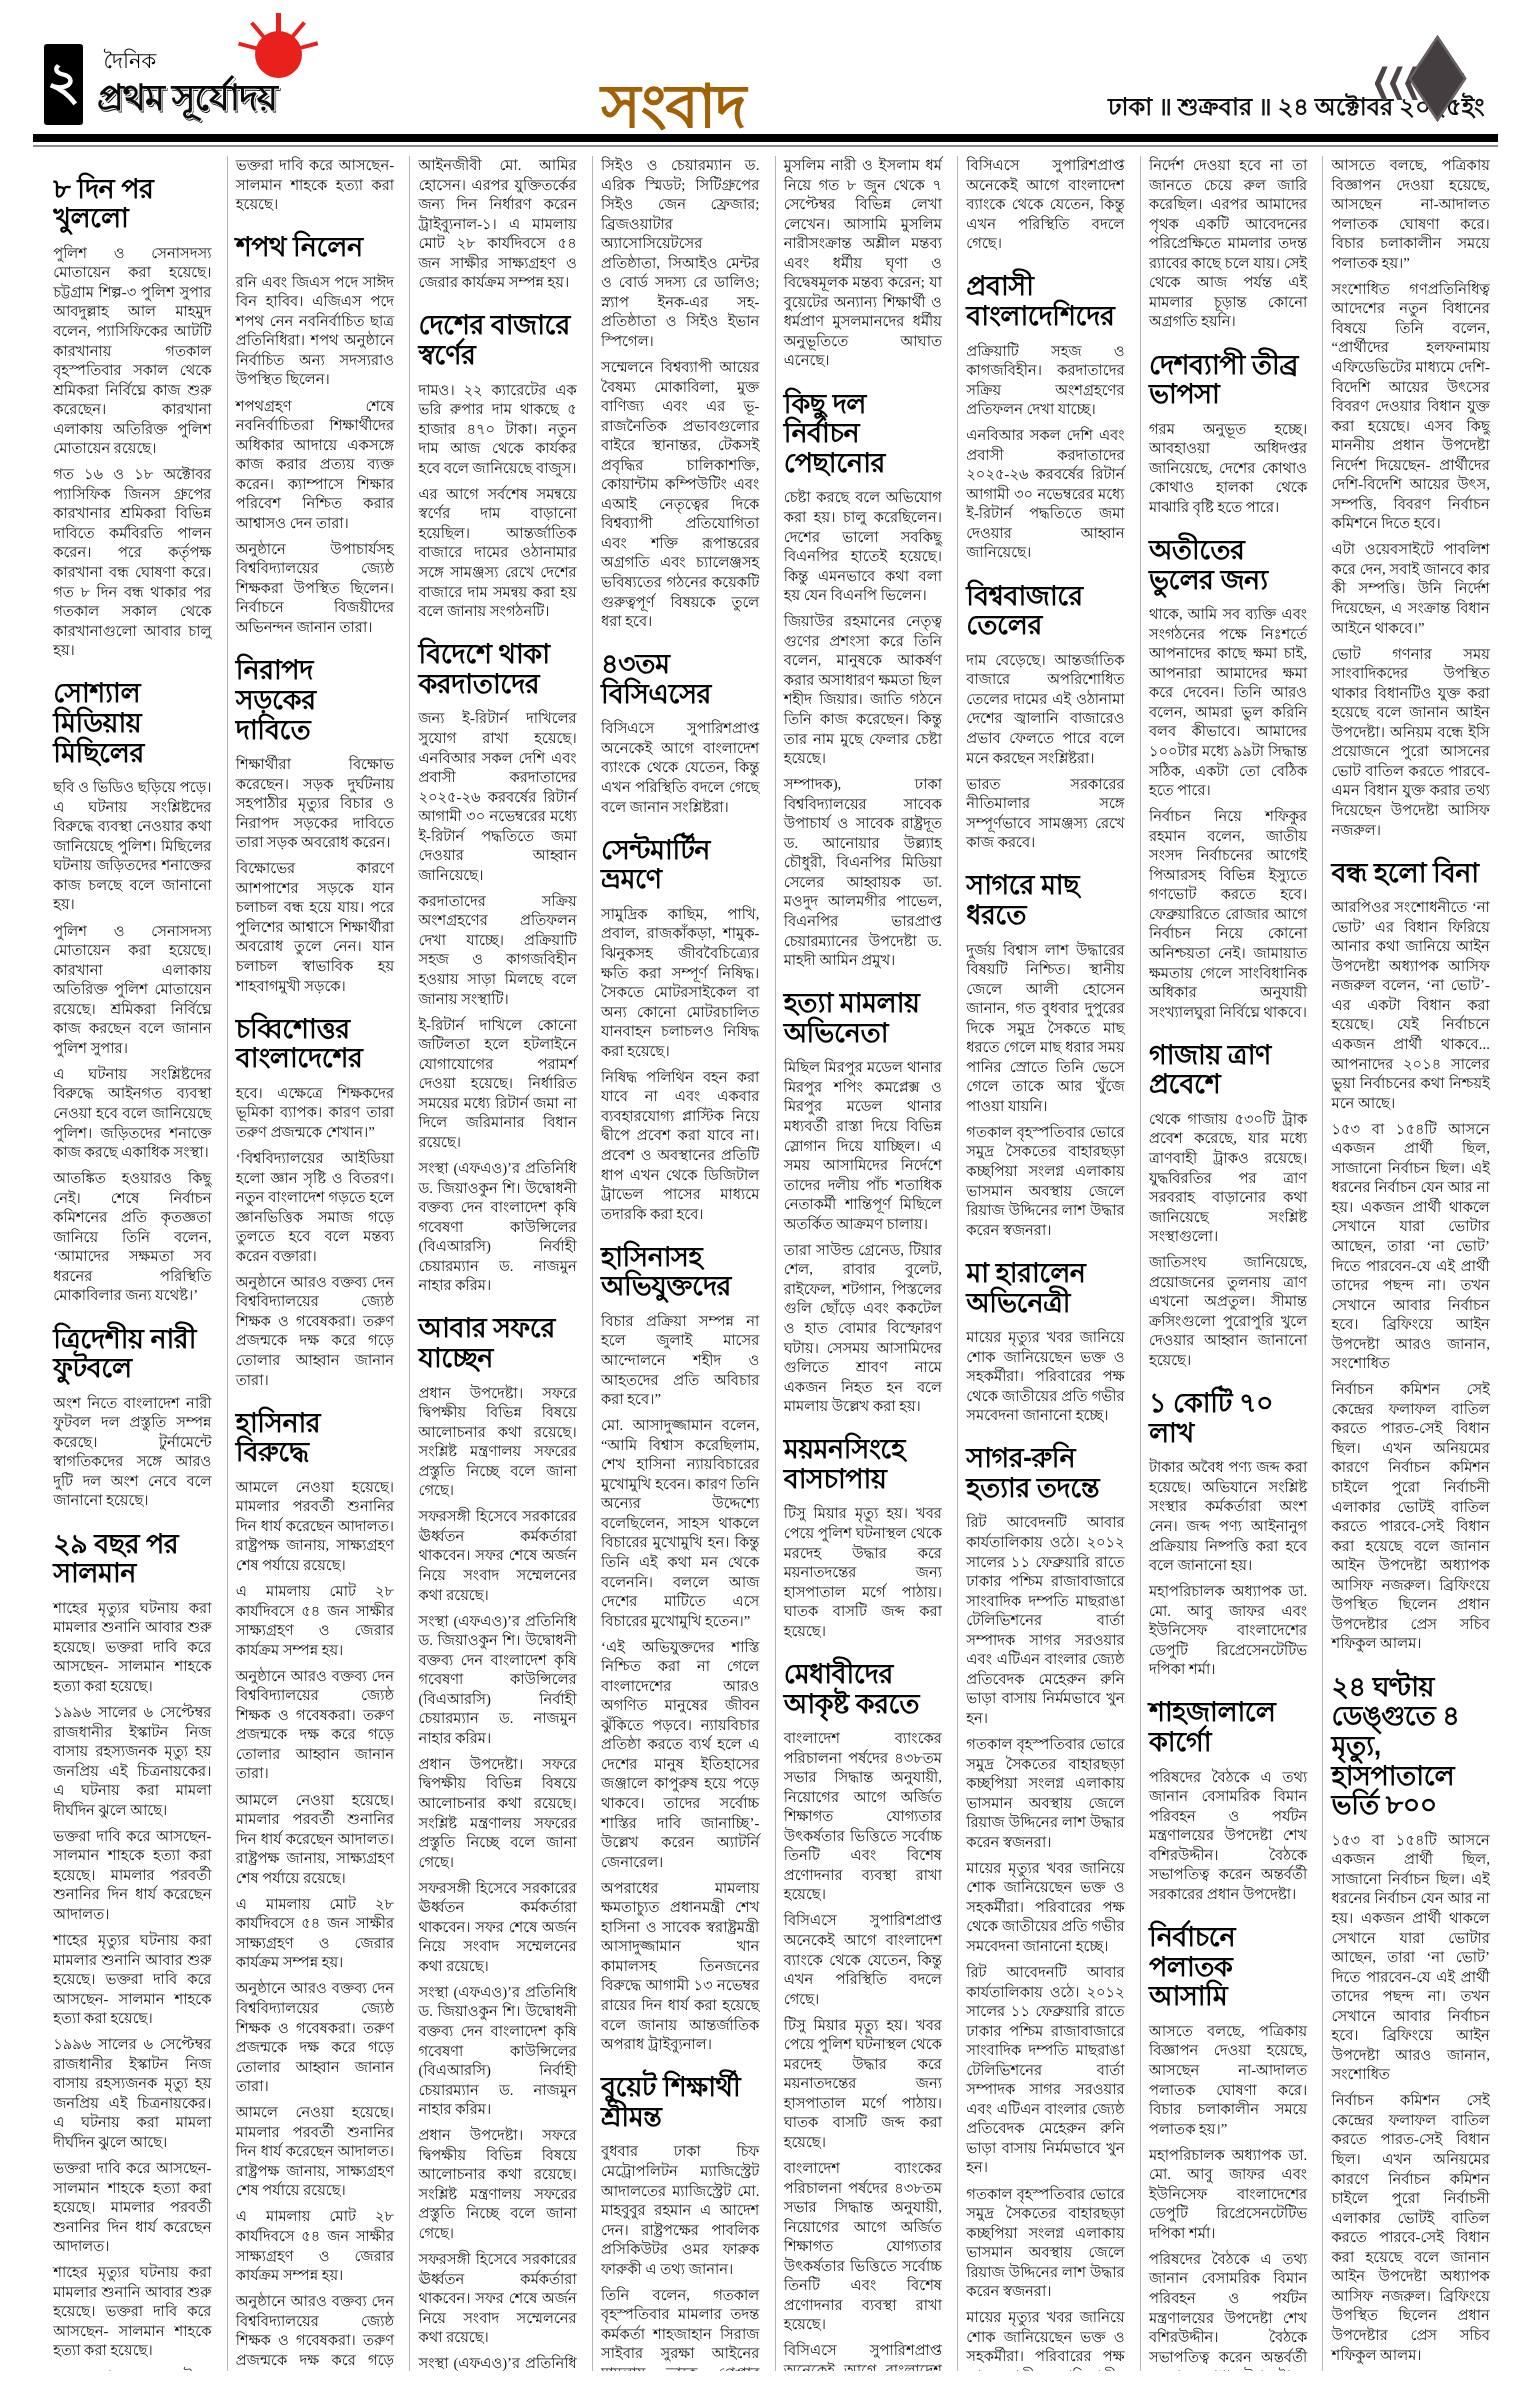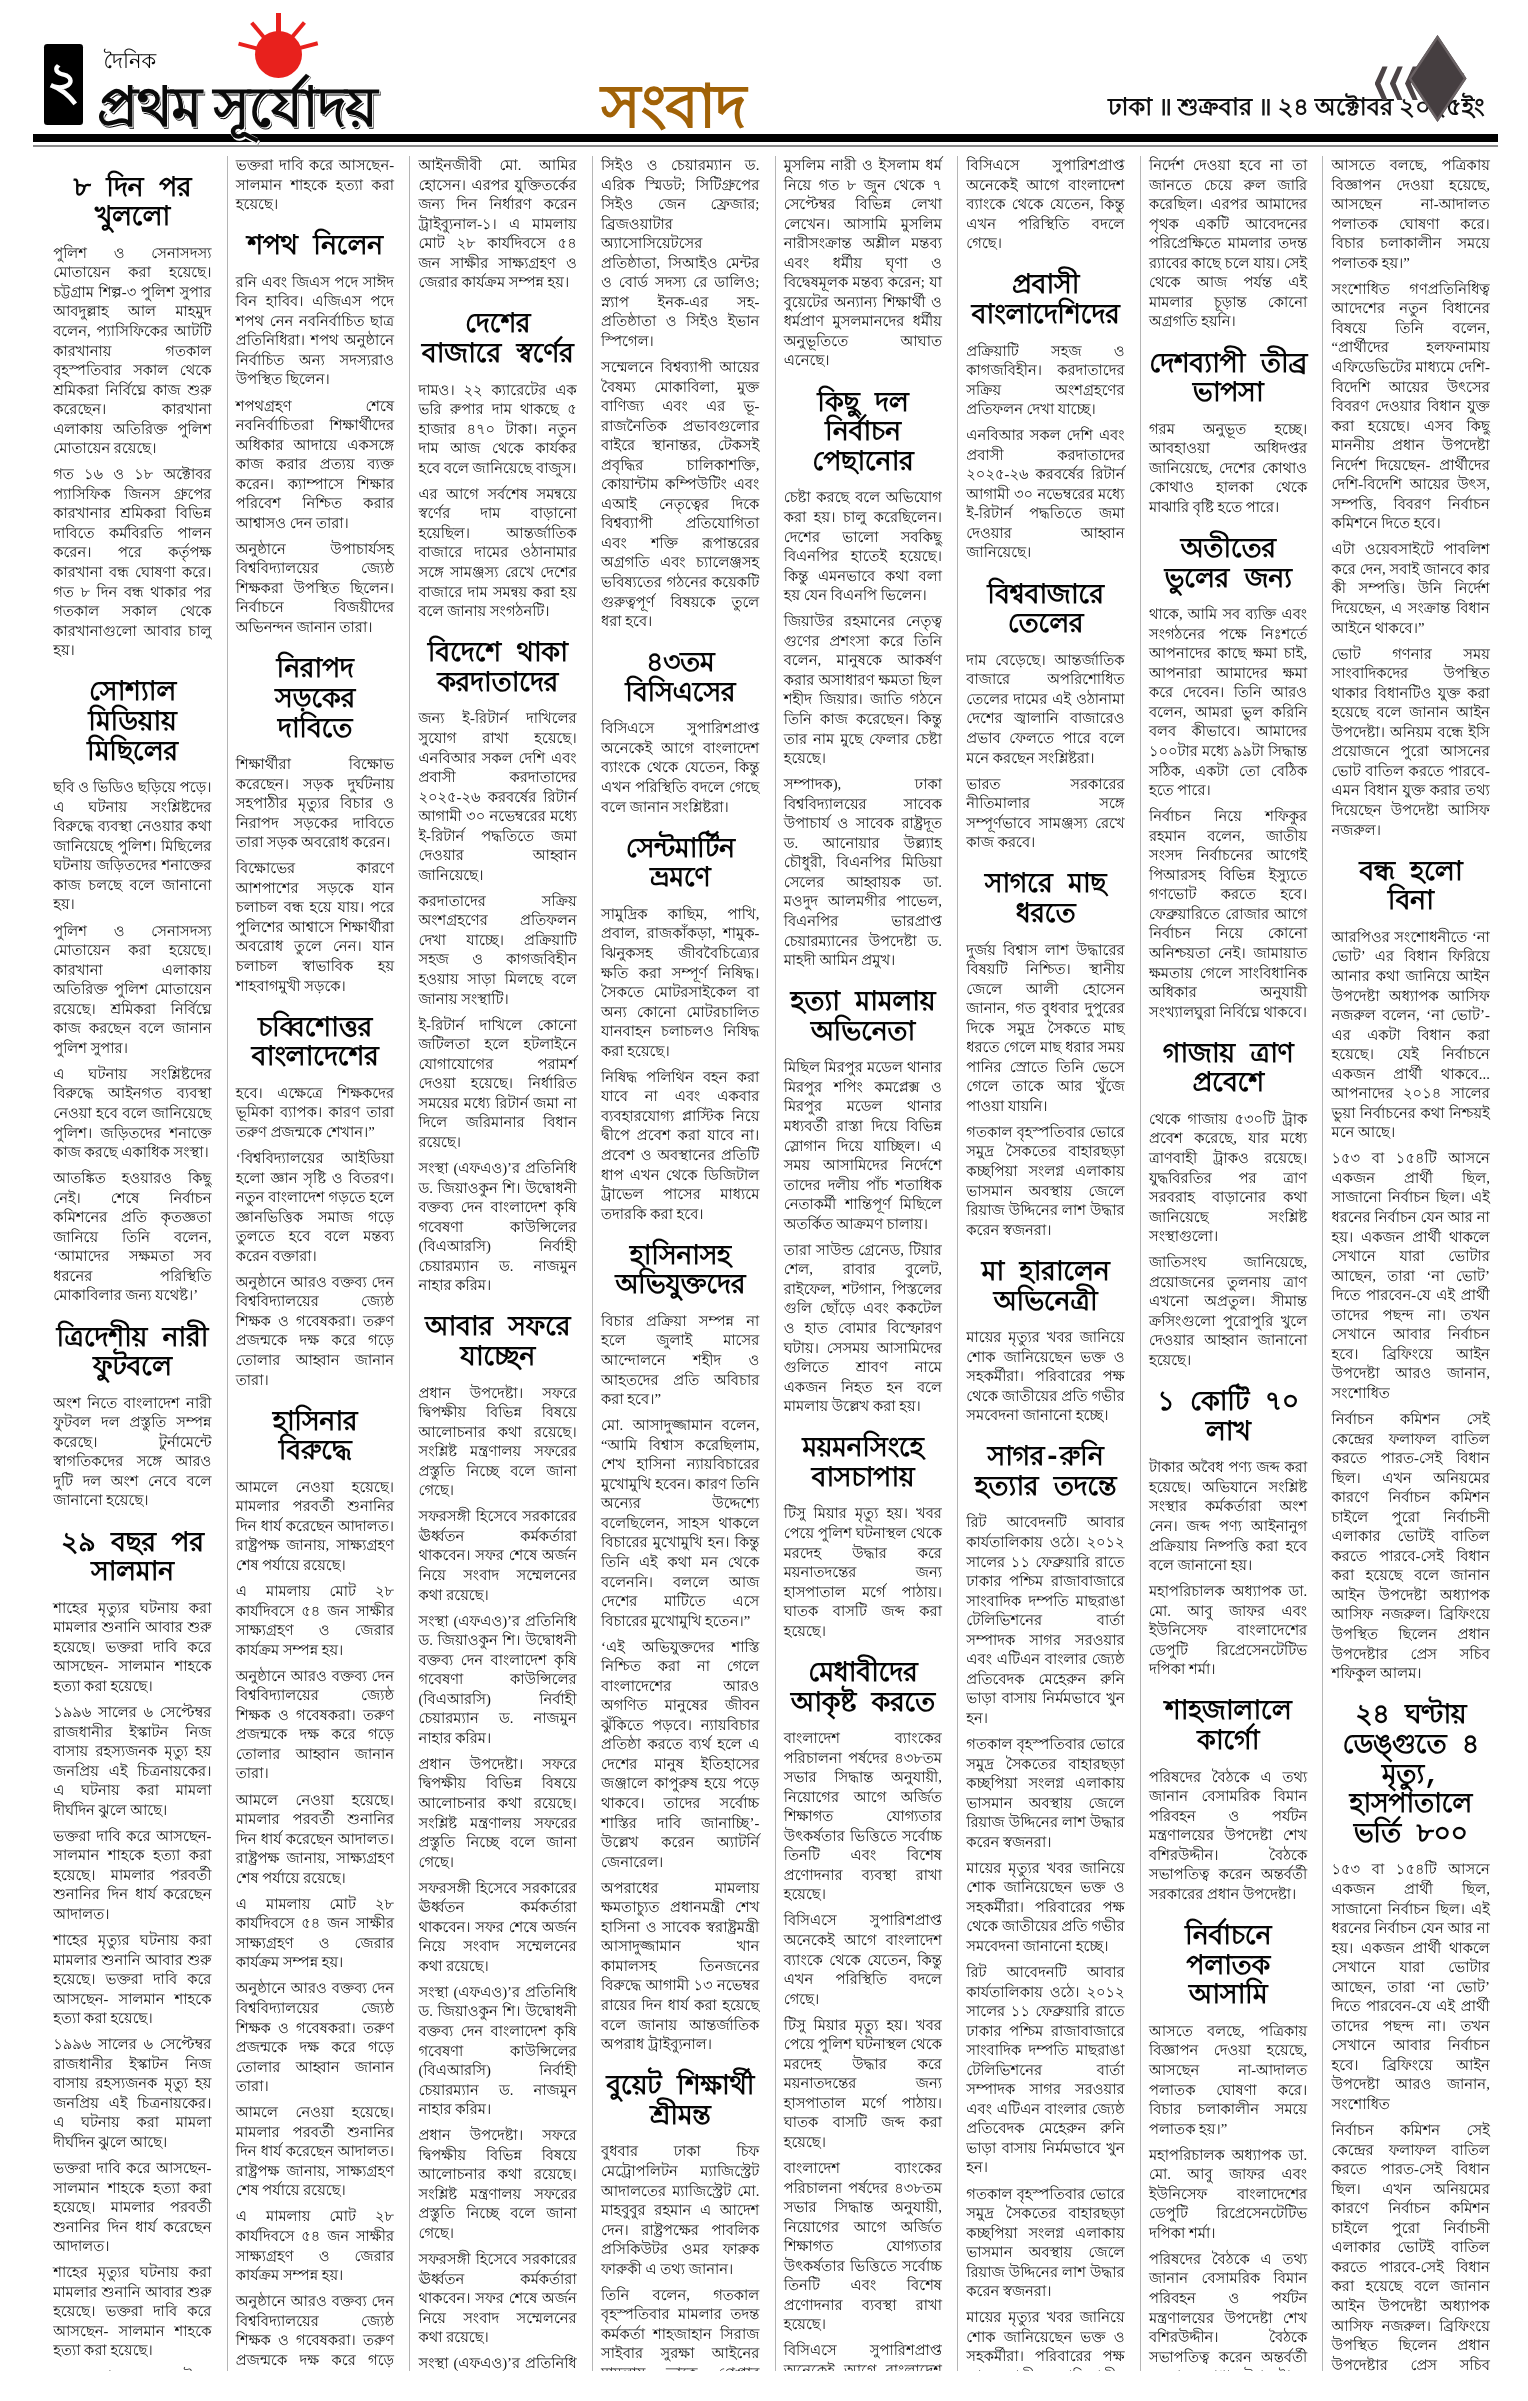--- a/index.html
+++ b/index.html
@@ -5,21 +5,21 @@
   html,body{margin:0;padding:0;background:#f2f2f0;}
   .page{position:relative;width:1528px;height:2401px;background:#ffffff;overflow:hidden;
         font-family:"Liberation Serif","DejaVu Serif",serif;color:#161616;}
   
   .header{position:absolute;top:38px;left:44px;right:33px;height:96px;}
   .mast{position:absolute;left:0;top:5.5px;display:flex;align-items:stretch;}
   .pagebox{width:39px;height:81px;background:#000;color:#fff;border-radius:3.3px;
            display:flex;align-items:center;justify-content:center;font-size:52px;font-weight:bold;}
   .mastText{position:relative;margin-left:14px;padding-top:1.1px;}
   .dailyLabel{font-size:21px;font-weight:normal;color:#0a0a0a;margin-left:6.5px;}
-  .mastTitle{position:relative;font-size:55px;font-weight:bold;color:#0a0a0a;line-height:1.0;
+  .mastTitle{position:relative;font-size:36px;font-weight:bold;color:#0a0a0a;line-height:1.0;
              letter-spacing:-1.1px;text-shadow:1.1px 1.1px 0 #fff,-1.1px -1.1px 0 #fff,1.6px 1.6px 0 #000;z-index:2;}
   .sun{position:absolute;z-index:1;left:158px;top:-13px;width:47px;height:47px;border-radius:50%;}
   .ray{position:absolute;left:50%;top:50%;width:4.4px;height:82px;margin-left:-2.2px;margin-top:-41px;}
   .ray b{position:absolute;left:0;top:0;width:4.4px;height:18.6px;display:block;}
   .section{position:absolute;left:557px;top:22px;font-size:60px;font-weight:bold;color:#a16207;
            letter-spacing:-1.1px;}
   .dateline{position:absolute;left:1064px;top:50px;font-size:24px;font-weight:bold;color:#111;}
   .logo{position:absolute;right:16.4px;top:9.8px;width:104px;height:71px;}
   .chevrons{position:absolute;left:0;top:18.6px;display:flex;}
   .chev{width:13px;height:34px;margin-right:2.2px;background:#4c4446;
@@ -27,23 +27,23 @@
   .starOuter{position:absolute;right:14px;top:1.1px;width:50px;height:50px;background:#5a5254;
              transform:rotate(0deg) scaleY(1.35);clip-path:polygon(50% 0,64% 36%,100% 50%,64% 64%,50% 100%,36% 64%,0 50%,36% 36%);}
   .starInner{position:absolute;right:21px;top:9.8px;width:37px;height:37px;background:#453e40;
              transform:scaleY(1.5) rotate(45deg);border:2.7px solid #6a6264;}
   .thickRule{position:absolute;top:134px;left:33px;right:30px;height:8.2px;background:#000;}
   .thinRule{position:absolute;top:145px;left:33px;right:30px;height:1.6px;background:#8a8a8a;}
   
   .columns{position:absolute;top:156px;left:38px;right:30px;bottom:30px;display:flex;}
   .col{flex:1 1 0;padding:0 8.2px;overflow:hidden;margin-left:7px;}
   .col + .col{border-left:1.1px solid #b5b5b5;}
-  .headline{font-size:27px;line-height:1.1;font-weight:bold;text-align:center;color:#060606;
+  .headline{font-size:27px;line-height:1.1;font-weight:bold;text-align:left;color:#060606;
             margin:18.6px 0 9.8px;letter-spacing:-0.5px;white-space:pre-line;
-            font-family:Liberation Mono, monospace;}
+            font-family:Liberation Sans, sans-serif;}
   .body{font-size:14.7px;line-height:1.33;text-align:justify;margin:0 0 6.5px;color:#141414;
         font-family:"Liberation Serif","DejaVu Serif",serif;}
 </style>
 </head>
 <body>
 
 <div class="page">
 
   <div class="header">
     <div class="mast">

